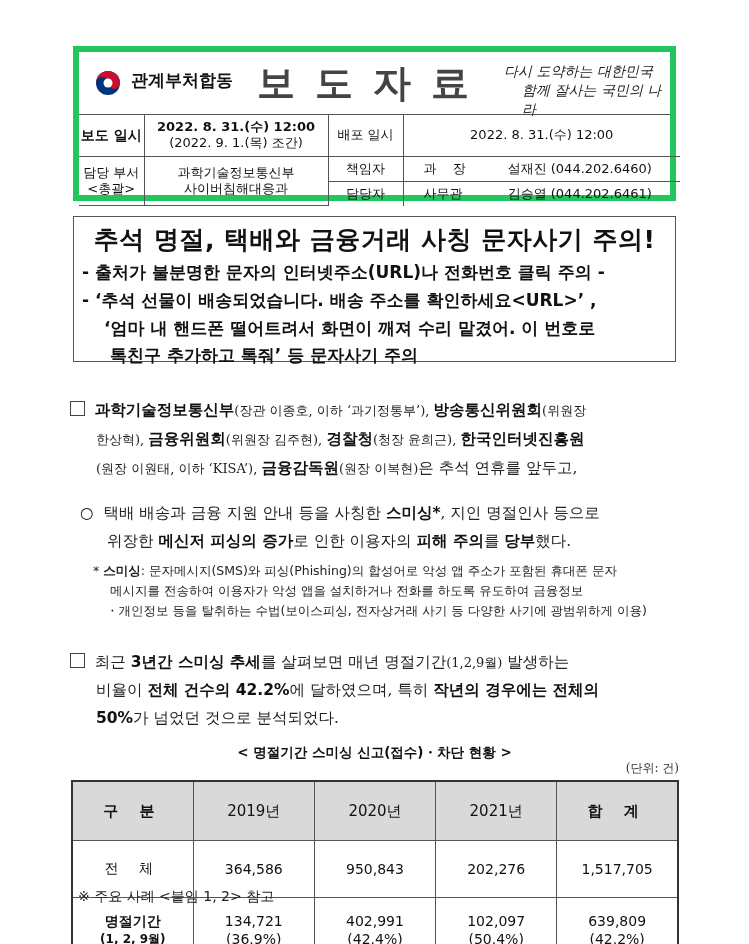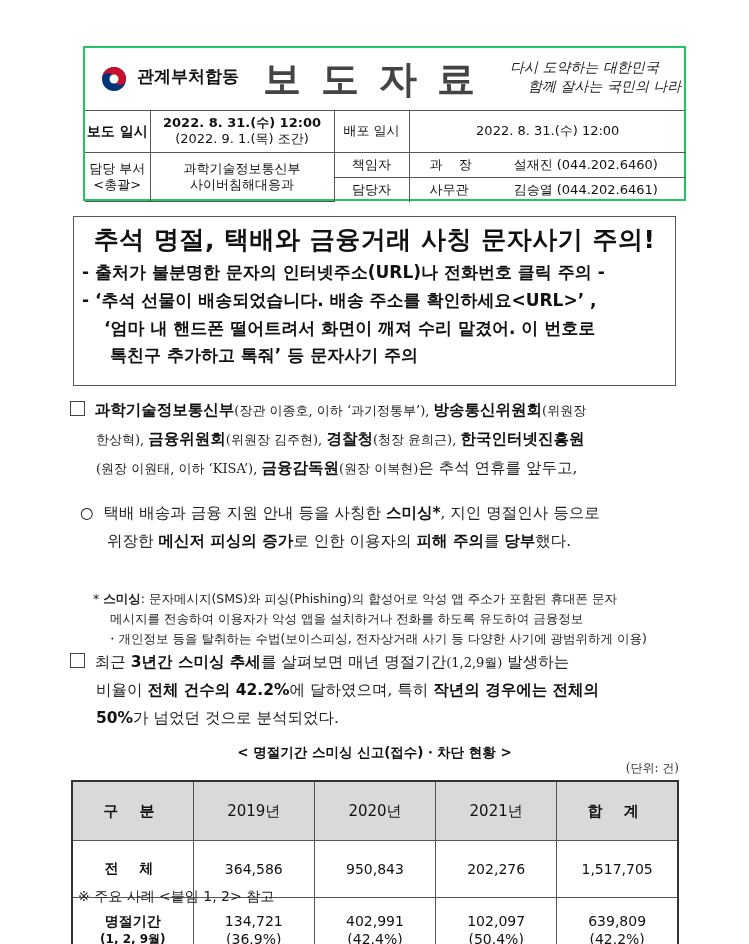--- a/index.html
+++ b/index.html
@@ -1,51 +1,51 @@
 <!DOCTYPE html>
 <html><head>
 <meta charset="utf-8">
 <style>
   html, body { margin:0; padding:0; background:#fff; }
   body { width:749px; height:944px; position:relative; overflow:hidden; font-family:"DejaVu Sans", sans-serif; color:#111; }
   .abs { position:absolute; }
   
-  .hdr { left:73px; top:46px; width:603px; height:155px; border:2px solid #22c55e; box-sizing:border-box;margin-left:10px; }
+  .hdr { left:73px; top:46px; width:603px; height:155px; border:6px solid #22c55e; box-sizing:border-box; }
   .hdr-top { position:absolute; left:0; top:0; width:100%; height:62px; border-bottom:1px solid #555; }
   .logo { position:absolute; left:16px; top:18px; width:26px; height:26px; }
   .org { position:absolute; left:52px; top:17px; font-size:17px; font-weight:bold; letter-spacing:0; }
   .title-big { position:absolute; left:178px; top:6px; font-size:38px; font-weight:bold; color:#444; letter-spacing:20px; }
   .slogan { position:absolute; left:425px; top:10px; font-family:"DejaVu Serif", serif; font-style:italic; font-size:14px; line-height:19px; color:#222; }
   .slogan .l2 { padding-left:18px; }
   table.meta { position:absolute; left:0; top:62px; width:601px; border-collapse:collapse; font-size:13px; }
   table.meta td { border:1px solid #555; text-align:center; padding:0; height:24px; line-height:16px; }
   table.meta tr:first-child td { border-top:none; }
   table.meta tr td:first-child { border-left:none; }
   table.meta tr td:last-child { border-right:none; }
   table.meta tr:last-child td { border-bottom:none; }
   .b { font-weight:bold; }
   
-  .headline { left:73px; top:216px; width:603px; height:170px; border:1px solid #555; box-sizing:border-box; }
+  .headline { left:73px; top:216px; width:603px; height:146px; border:1px solid #555; box-sizing:border-box; }
   .h1 { position:absolute; left:0; width:100%; top:6px; text-align:center; font-size:25px; font-weight:bold; letter-spacing:0.5px; }
   .sub { position:absolute; font-size:17px; font-weight:bold; white-space:nowrap; }
   
   .para { position:absolute; font-family:"DejaVu Serif", serif; font-size:15.5px; color:#222; white-space:nowrap; }
   .para .bold { font-family:"DejaVu Sans", sans-serif; font-weight:bold; color:#111; }
   .para .sm { font-size:13px; }
   .chk { display:inline-block; width:13px; height:13px; border:1px solid #444; vertical-align:-1px; }
-  .note { position:absolute; font-size:12.5px; color:#222; white-space:nowrap;margin-top:28px; }
+  .note { position:absolute; font-size:12.5px; color:#222; white-space:nowrap; }
   .note b { font-weight:bold; }
   
   .tcap { position:absolute; left:0; width:749px; top:744px; text-align:center; font-size:13.5px; font-weight:bold; }
   .unit { position:absolute; right:70px; top:760px; font-family:"DejaVu Serif", serif; font-size:12px; color:#333; }
   table.stats { position:absolute; left:71px; top:780px; width:492px; border-collapse:collapse; font-size:14px; border:2px solid #333; }
   table.stats td, table.stats th { border:1px solid #555; text-align:center; padding:12px; }
   table.stats th { background:#d9d9d9; height:34px; font-weight:normal; font-size:15px; }
   table.stats th.kr { font-weight:bold; letter-spacing:8px; }
-  table.stats td.rl { font-weight:bold; }
+  table.stats td.rl { font-weight:normal; }
   table.stats tr.r1 td { height:32px; }
   table.stats tr.r2 td { height:40px; line-height:18px; }
   .ref { position:absolute; left:78px; top:888px; font-size:14px; color:#222; }
 </style>
 </head>
 <body>
 
 <div class="abs hdr">
   <div class="hdr-top">
     <svg class="logo" viewBox="0 0 26 26">

